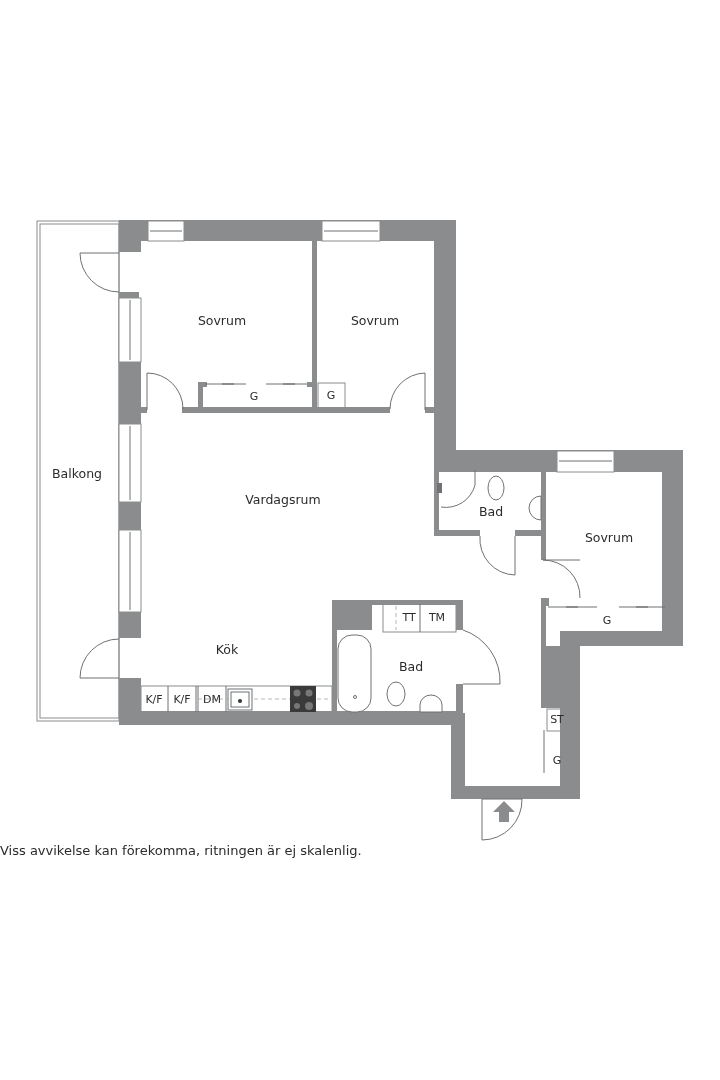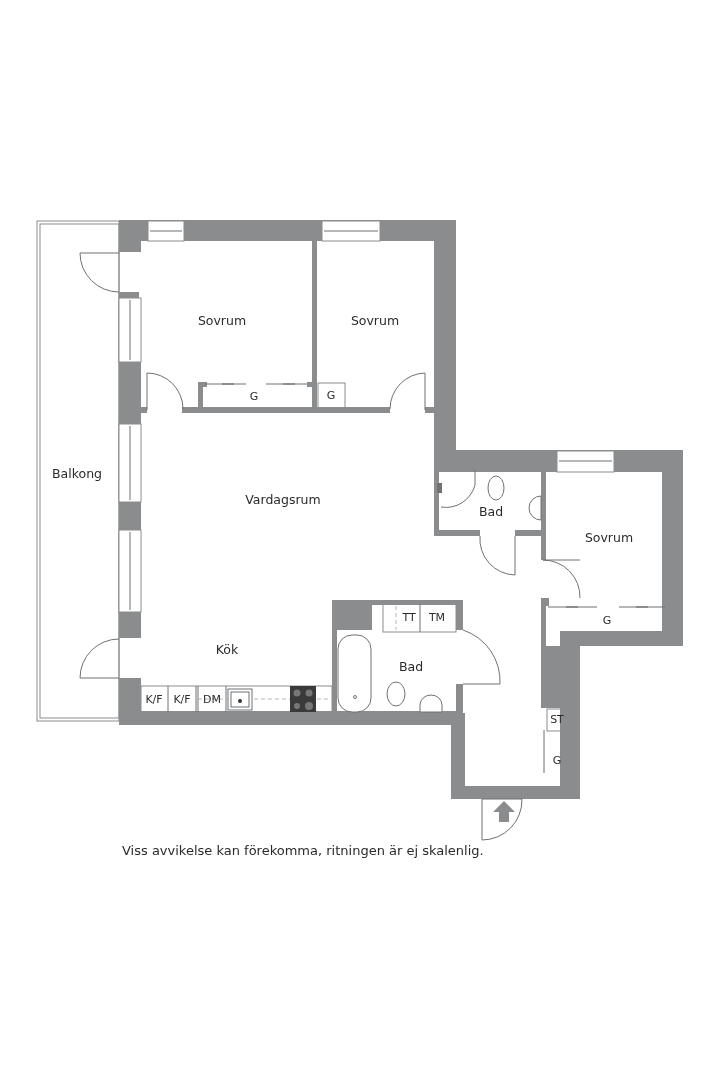--- a/index.html
+++ b/index.html
@@ -5,21 +5,21 @@
     html, body { margin: 0; padding: 0; background: #ffffff; }
     body { width: 720px; height: 1080px; position: relative; overflow: hidden; font-family: "DejaVu Sans", sans-serif; }
     #plan { position: absolute; left: 0; top: 0; width: 720px; height: 1080px; }
     .wall { fill: #8a8c8d; }
     .thin { fill: none; stroke: #8a8c8d; stroke-width: 1; }
     .line { fill: none; stroke: #6f7173; stroke-width: 1; }
     .win { fill: #ffffff; stroke: #8a8c8d; stroke-width: 1; }
     .dash { fill: none; stroke: #b5b7b8; stroke-width: 1; stroke-dasharray: 4 3; }
     .room-label { font-family: "DejaVu Sans", sans-serif; font-size: 12.5px; fill: #2b2b2b; text-anchor: middle; dominant-baseline: middle; }
     .small-label { font-family: "DejaVu Sans", sans-serif; font-size: 11px; fill: #2b2b2b; text-anchor: middle; dominant-baseline: middle; }
-    .disclaimer { position: absolute; left: 0; width: 720px; top: 843px; text-align: left; padding-left: 122px; box-sizing: border-box; font-family: "DejaVu Sans", sans-serif; font-size: 13px; color: #2b2b2b; }
+    .disclaimer { position: absolute; left: 0; width: 720px; top: 843px; text-align: left; box-sizing: border-box; font-family: "DejaVu Sans", sans-serif; font-size: 13px; color: #2b2b2b; }
   </style>
 </head>
 <body>
 
 <svg id="plan" viewBox="0 0 720 1080" xmlns="http://www.w3.org/2000/svg">
 
   <g>
     <rect x="37" y="221" width="82" height="500" class="thin"></rect>
     <rect x="40" y="224" width="79" height="494" class="thin"></rect>
   </g>

